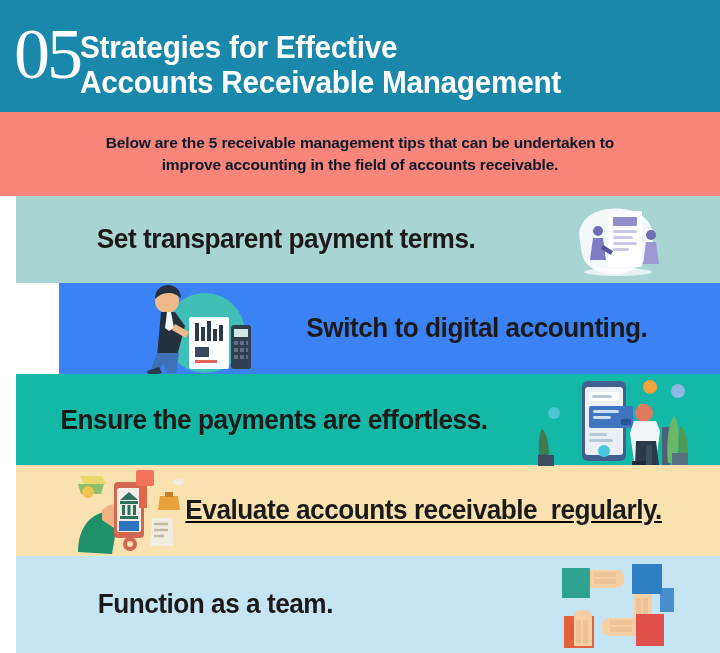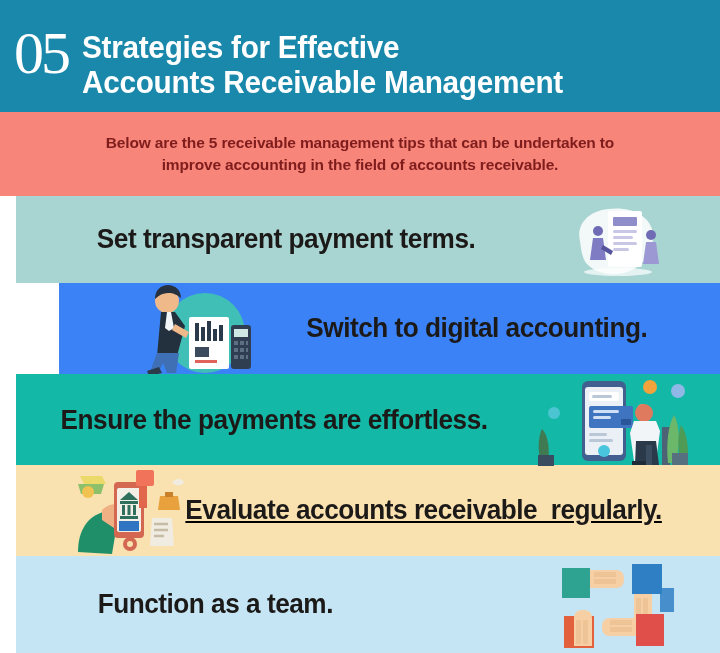--- a/index.html
+++ b/index.html
@@ -20,26 +20,25 @@
   .header {
     position:absolute; left:0; top:0;
     width:720px; height:112px;
     background:#1a88ab;
     display:flex; align-items:center;
     padding-left:14px;
     overflow:hidden;
   }
   .header-number {
     font-family:"Liberation Serif", serif;
-    font-size:60px;
+    font-size:72px;
     line-height:0.92;
     font-weight:400;
     color:#ffffff;
     letter-spacing:-3px;
-    margin-right:14px;
     flex:0 0 auto;
     margin-top:-4px;
   }
   .header-title {
     display:flex; flex-direction:column;
     justify-content:center;
     flex:1 1 auto;
     margin-top:20px;
   }
   .header-title span {
@@ -57,21 +56,21 @@
   .subtitle-band {
     position:absolute; left:0; top:112px;
     width:720px; height:84px;
     background:#f88579;
     display:flex; flex-direction:column;
     align-items:center; justify-content:center;
     padding:0 26px;
   }
   .subtitle-band span {
     display:block;
-    color:#7f1d1d;
+    color:#0f172a;
     font-size:15.5px;
     font-weight:bold;
     line-height:1.42;
     text-align:center;
     letter-spacing:-0.15px;
     white-space:nowrap;
   }
 
   
   .band {

